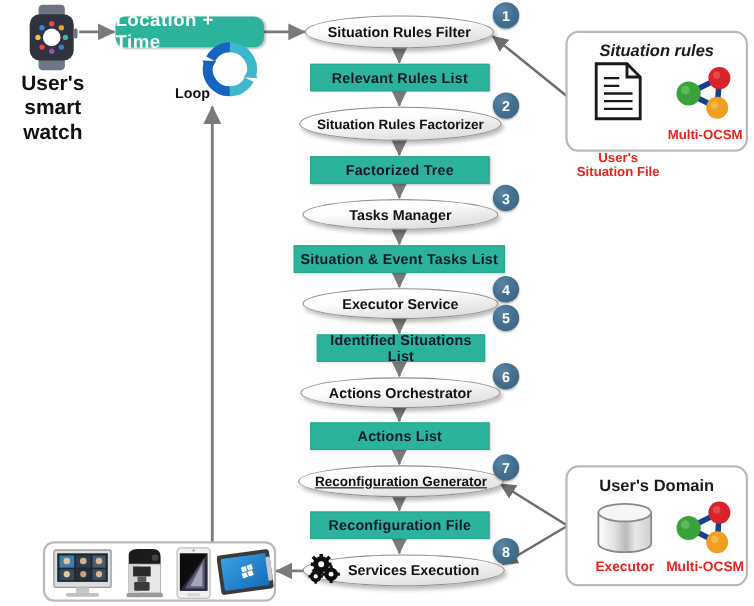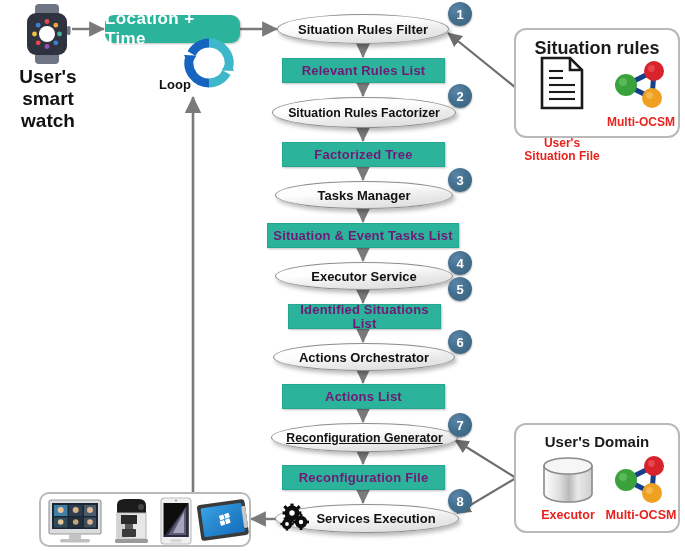--- a/index.html
+++ b/index.html
@@ -6,21 +6,21 @@
   body{width:685px;height:551px;position:relative;overflow:hidden;
        font-family:"Liberation Sans","DejaVu Sans",sans-serif;}
   #stage{position:absolute;left:0;top:0;width:685px;height:551px;}
 
   
   .abs{position:absolute;box-sizing:border-box;}
 
   
   .bar{
     background:#2bb49b;
-    color:#701a75;
+    color:#0f172a;
     font-weight:bold;
     font-size:13px;
     letter-spacing:.2px;
     display:flex;align-items:center;justify-content:center;
     text-align:center;
     border:1px solid #25a690;
     box-shadow:1px 1px 2px rgba(0,0,0,.25);
     line-height:1.05;
   }
 
@@ -220,21 +220,21 @@
           <rect x="6.8" y="24.6" width="2.4" height="3"></rect>
           <rect x="1.4" y="19.8" width="3" height="2.4"></rect>
           <rect x="11.6" y="19.8" width="3" height="2.4"></rect>
         </g>
       </g>
     </svg>
   </div>
   <div class="abs badge" style="left:448px;top:489px;">8</div>
 
   <div class="abs panel" style="left:514px;top:28px;width:166px;height:110px;">
-    <div class="panel-title" style="top:8px;font-size:18px;">Situation rules</div>
+    <div class="panel-title" style="top:8px;font-size:15px;font-style:italic;">Situation rules</div>
 
     <div class="abs" style="left:23px;top:26px;width:46px;height:54px;">
       <svg viewBox="0 0 46 54" width="46" height="54">
         <path d="M3 2 H31 L43 14 V52 H3 Z" fill="#ffffff" stroke="#1a1a1a" stroke-width="2.6"></path>
         <path d="M31 2 V14 H43" fill="none" stroke="#1a1a1a" stroke-width="2.6"></path>
         <g stroke="#1a1a1a" stroke-width="2.1">
           <line x1="10" y1="15" x2="24" y2="15"></line>
           <line x1="10" y1="22" x2="24" y2="22"></line>
           <line x1="10" y1="29" x2="36" y2="29"></line>
           <line x1="10" y1="36" x2="36" y2="36"></line>

